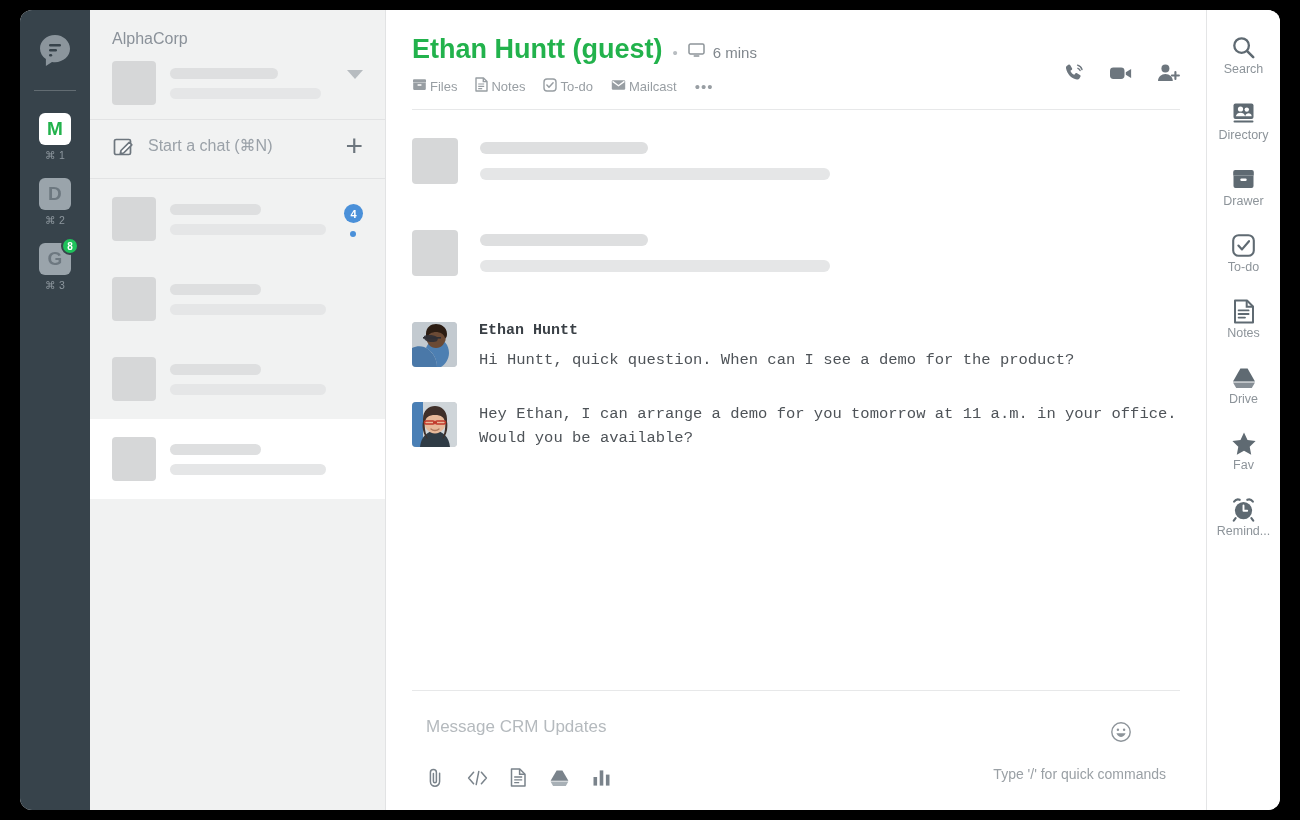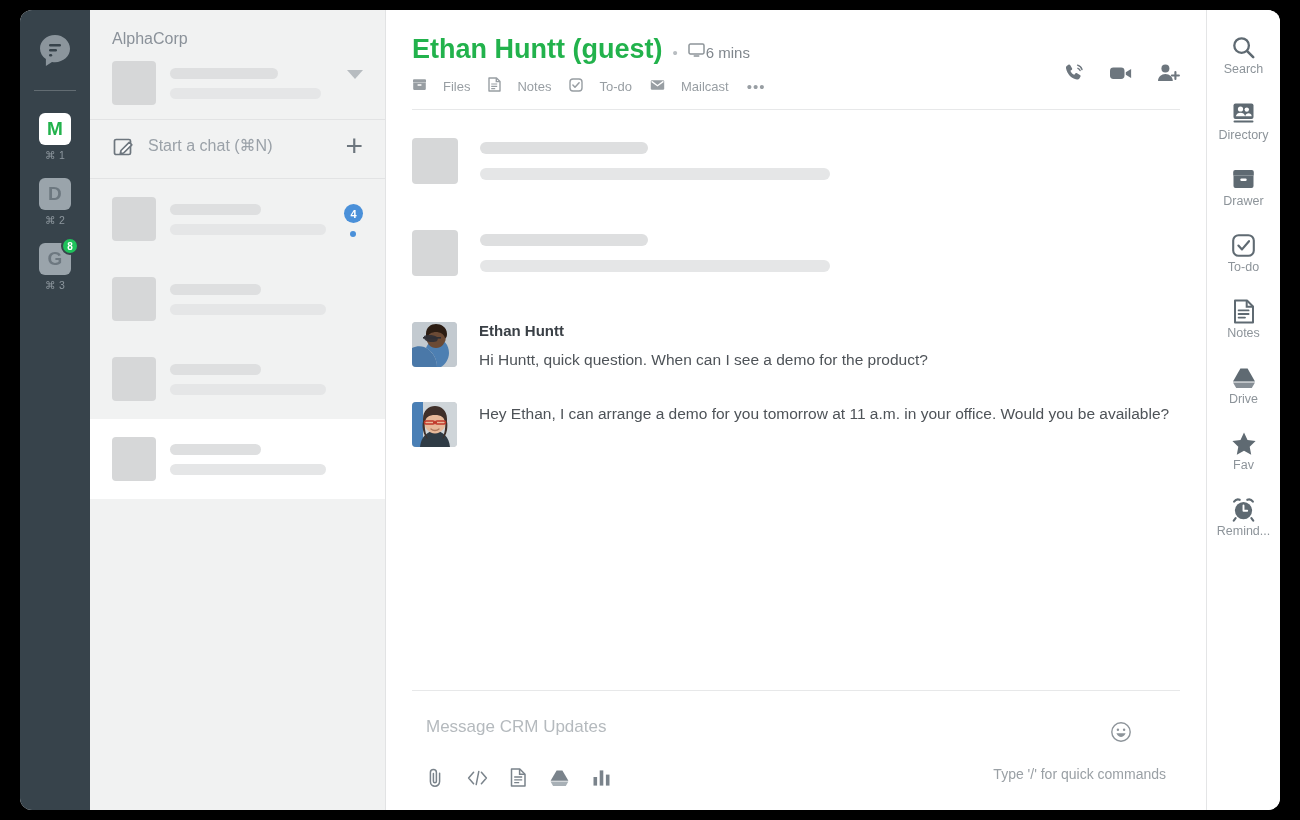--- a/index.html
+++ b/index.html
@@ -94,35 +94,35 @@
     display:flex; align-items:center; justify-content:center;
   }
   .dot-blue { position:absolute; right:29px; top:52px; width:6px; height:6px; border-radius:3px; background:#4a90d9; }
 
   
   .main { flex:1; display:flex; flex-direction:column; background:#fff; min-width:0; }
   .main-head { padding: 24px 26px 0 26px; position:relative; }
   .title-row { display:flex; align-items:baseline; gap:10px; }
   .conv-title { font-size:27px; font-weight:bold; color:#22b24c; }
   .mid-dot { color:#b9bec2; font-size:15px; }
-  .presence { display:flex; align-items:center; gap:1px; }
+  .presence { display:flex; align-items:center; gap:8px; }
   .ago { font-size:15px; color:#80878d; }
   .subnav { display:flex; align-items:center; gap:18px; margin-top: 12px; padding-bottom: 14px; }
-  .subnav-item { display:flex; align-items:center; gap:16px; font-size:13px; color:#989ea3; }
+  .subnav-item { display:flex; align-items:center; gap:3px; font-size:13px; color:#989ea3; }
   .ellipsis { color:#989ea3; font-size:15px; letter-spacing:1px; }
   .head-actions { position:absolute; right:26px; top:52px; display:flex; gap:24px; align-items:center; }
   .head-divider { height:1px; background:#e7e8e9; margin: 0 26px; }
 
   .messages { flex:1; padding: 28px 26px 0 26px; overflow:hidden; }
   .sk-msg { display:flex; gap:22px; margin-bottom: 46px; }
   .sk-msg .sk-sq { width:46px; height:46px; flex:0 0 46px; border-radius:4px; }
   .sk-msg .sk-lines { gap:14px; padding-top: 4px; }
   .sk-msg .sk-line { height:12px; }
 
-  .msg { display:flex; gap:22px; margin-bottom: 30px; }
+  .msg { display:flex; gap:22px; margin-bottom: 30px; font-family: Liberation Mono, monospace; }
   .avatar { width:45px; height:45px; flex:0 0 45px; border-radius:4px; overflow:hidden; background:#c9ccce; }
   .msg-body { flex:1; min-width:0; }
   .msg-author { font-size:15px; font-weight:bold; color:#3a4046; margin-bottom: 9px; }
   .msg-text { font-size:15.5px; color:#4e5358; line-height:1.55; }
 
   .composer { border-top:1px solid #e7e8e9; margin: 0 26px; padding: 22px 0 22px 0; position:relative; }
   .composer-input { font-size:17px; color:#b5babe; padding: 4px 0 30px 14px; }
   .composer-tools { display:flex; align-items:center; gap:22px; padding-left: 14px; }
   .tool { color:#7a838b; display:flex; align-items:center; }
   .emoji-btn { position:absolute; right:48px; top:30px; }

